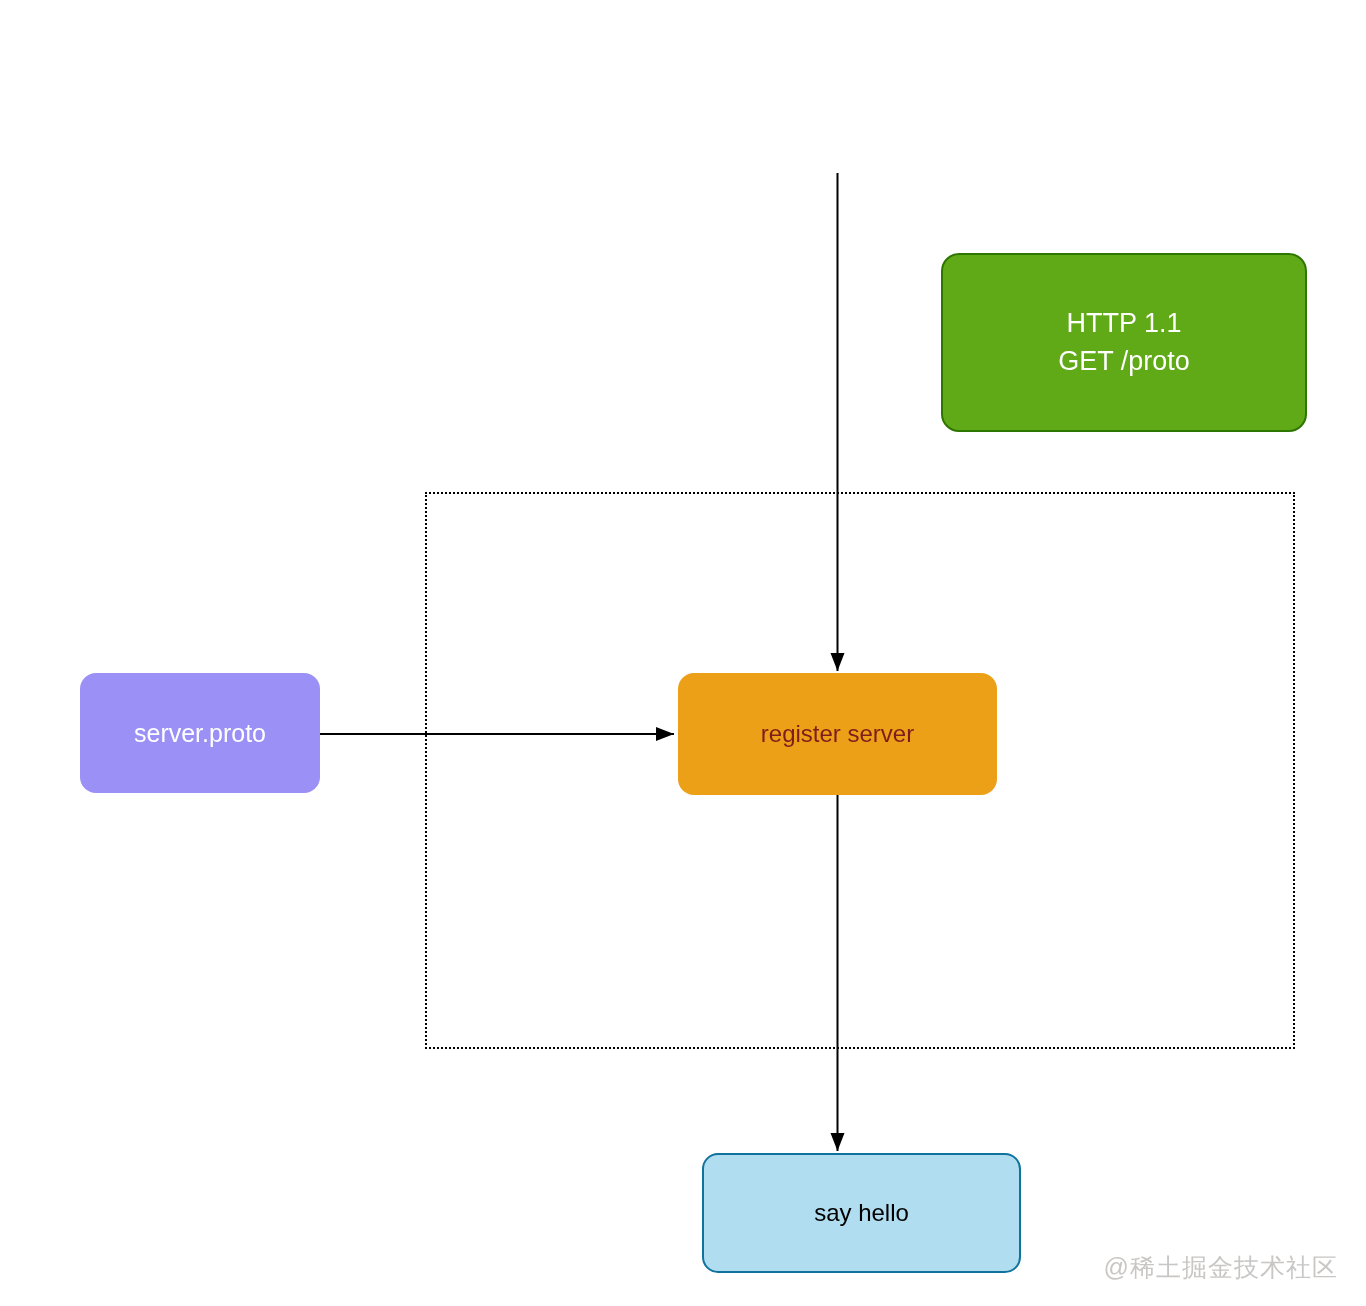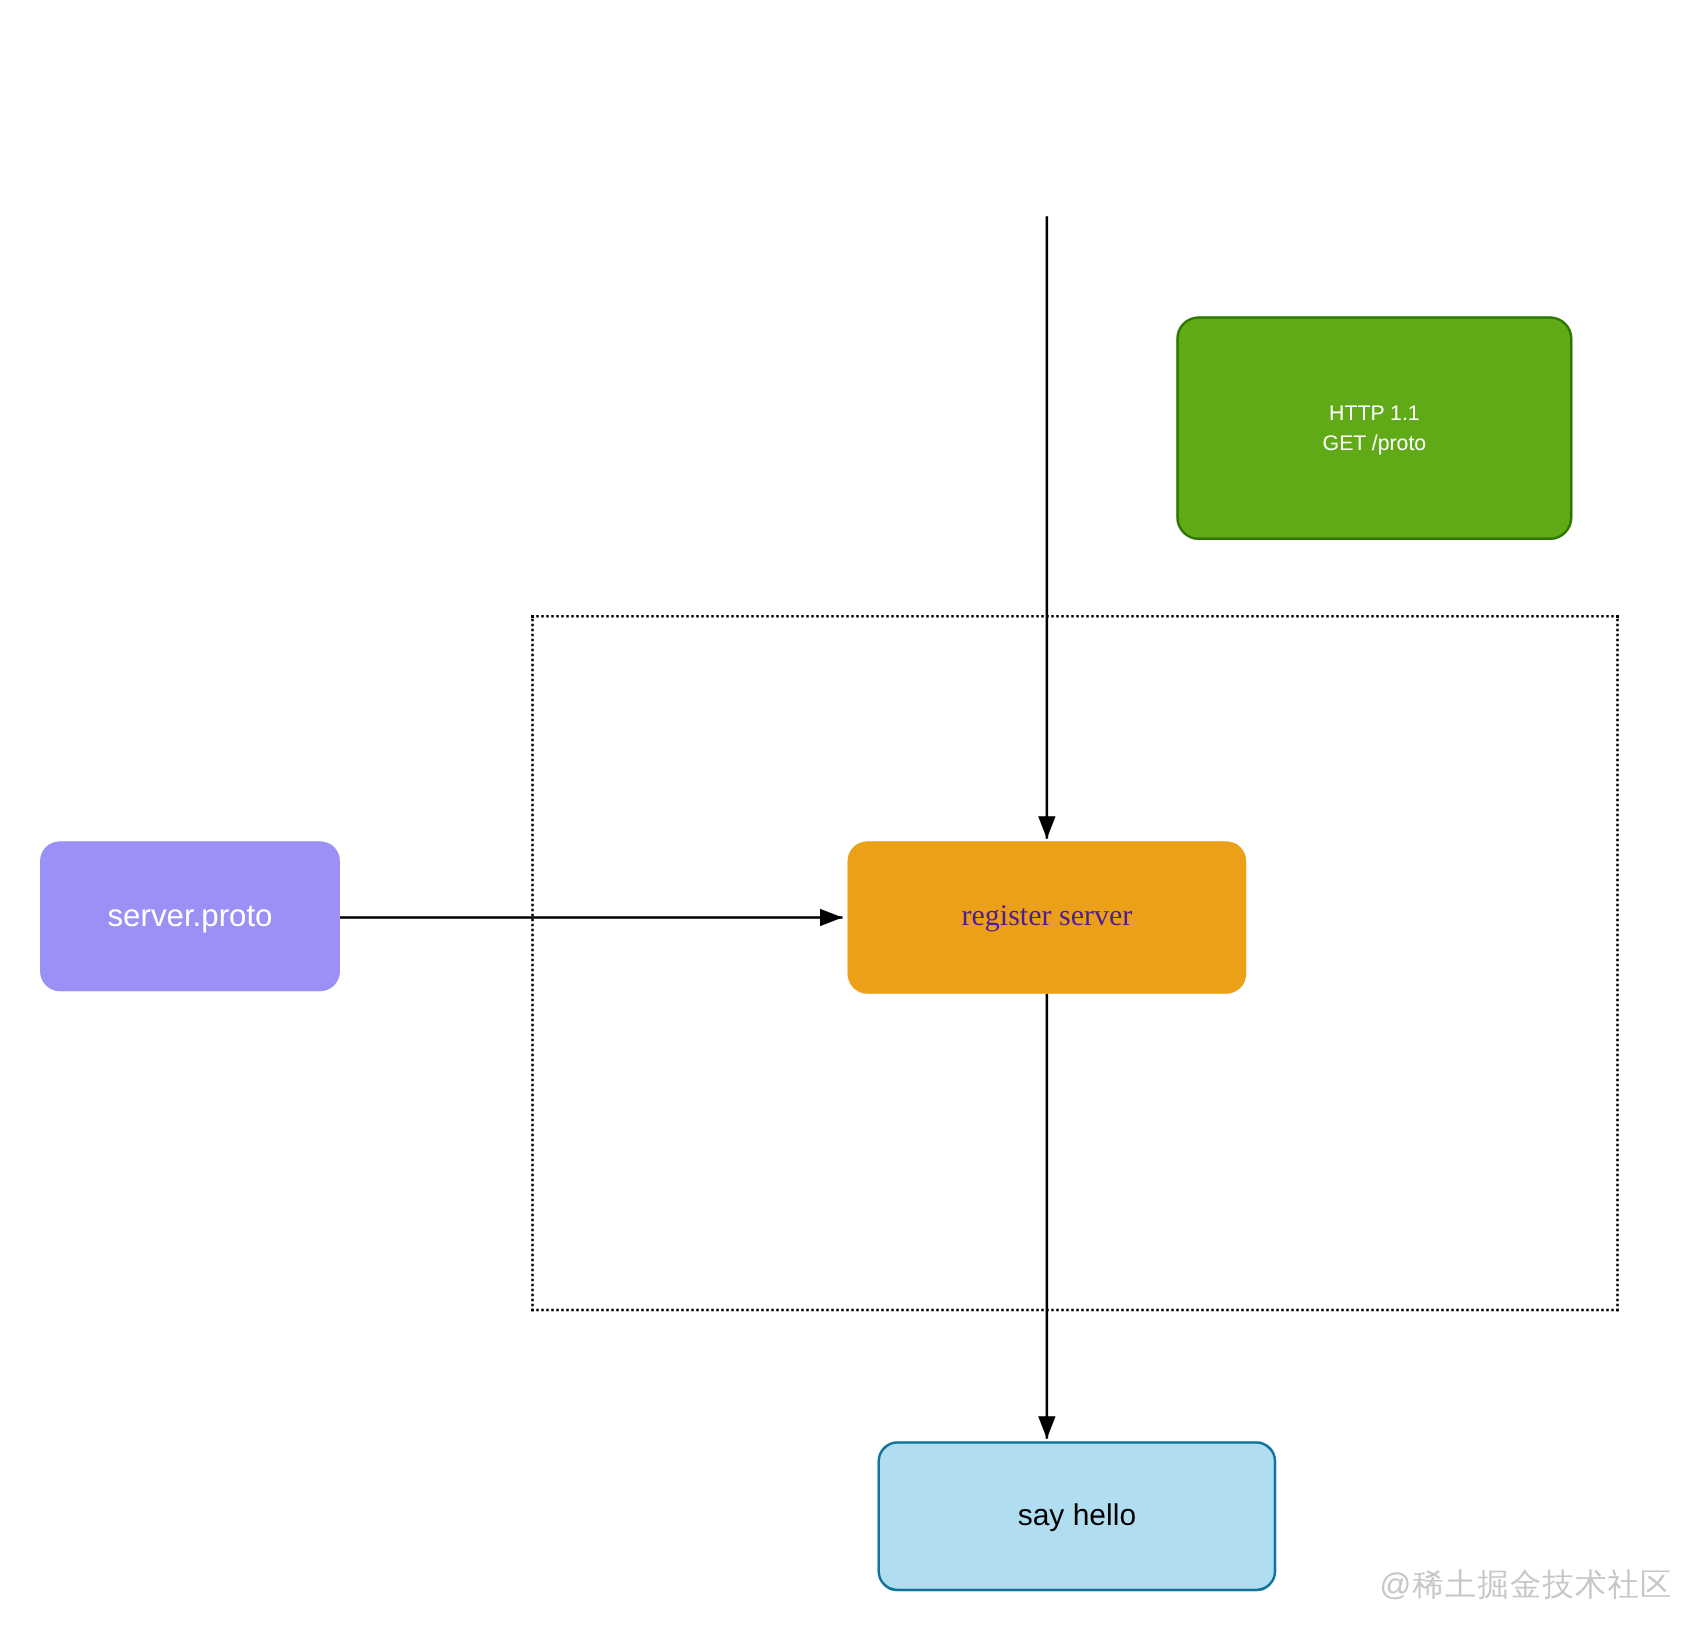--- a/index.html
+++ b/index.html
@@ -26,24 +26,24 @@
     line-height: 1.4;
     box-sizing: border-box;
   }
   #node-api-client {
     left: 678px; top: 53px;
     width: 319px; height: 120px;
     border-radius: 0;
   }
   #node-http-request {
     left: 941px; top: 253px;
-    width: 317px; height: 179px;
+    width: 366px; height: 179px;
     border-radius: 18px;
     border: 2px solid transparent;
-    font-size: 17px;
+    font-size: 27px;
   }
   #node-server-proto {
     left: 32px; top: 673px;
     width: 240px; height: 120px;
     border-radius: 16px;
     font-size: 25px;
   }
   #node-register-server {
     left: 678px; top: 673px;
     width: 319px; height: 122px;
@@ -97,25 +97,25 @@
     <line x1="272" y1="734" x2="674" y2="734" marker-end="url(#arrowhead)"></line>
     <line x1="837.5" y1="795" x2="837.5" y2="1151" marker-end="url(#arrowhead)"></line>
   </svg>
 
 
   <div class="node" id="node-http-request" style="background: rgb(96, 169, 23); color: rgb(255, 255, 255); border-color: rgb(45, 118, 0);">
     <span>HTTP 1.1</span>
     <span>GET /proto</span>
   </div>
 
-  <div class="node" id="node-server-proto" style="background: rgb(154, 144, 245); color: rgb(255, 255, 255);">
+  <div class="node" id="node-server-proto" style="background: rgb(154, 144, 245); color: rgb(255, 255, 255); margin-left: 48px;">
     <span>server.proto</span>
   </div>
 
-  <div class="node" id="node-register-server" style="background: rgb(236, 160, 23); color: #4c1d95; font-family: Liberation Serif, serif;">
+  <div class="node" id="node-register-server" style="background: rgb(236, 160, 23); color: #7f1d1d;">
     <span>register server</span>
   </div>
 
   <div class="node" id="node-say-hello" style="background: rgb(177, 221, 240); color: rgb(0, 0, 0); border-color: rgb(16, 115, 158); margin-left: 24px;">
     <span>say hello</span>
   </div>
 
   <div id="watermark" style="color: rgb(201, 199, 197);">@稀土掘金技术社区</div>
 
 </div>

